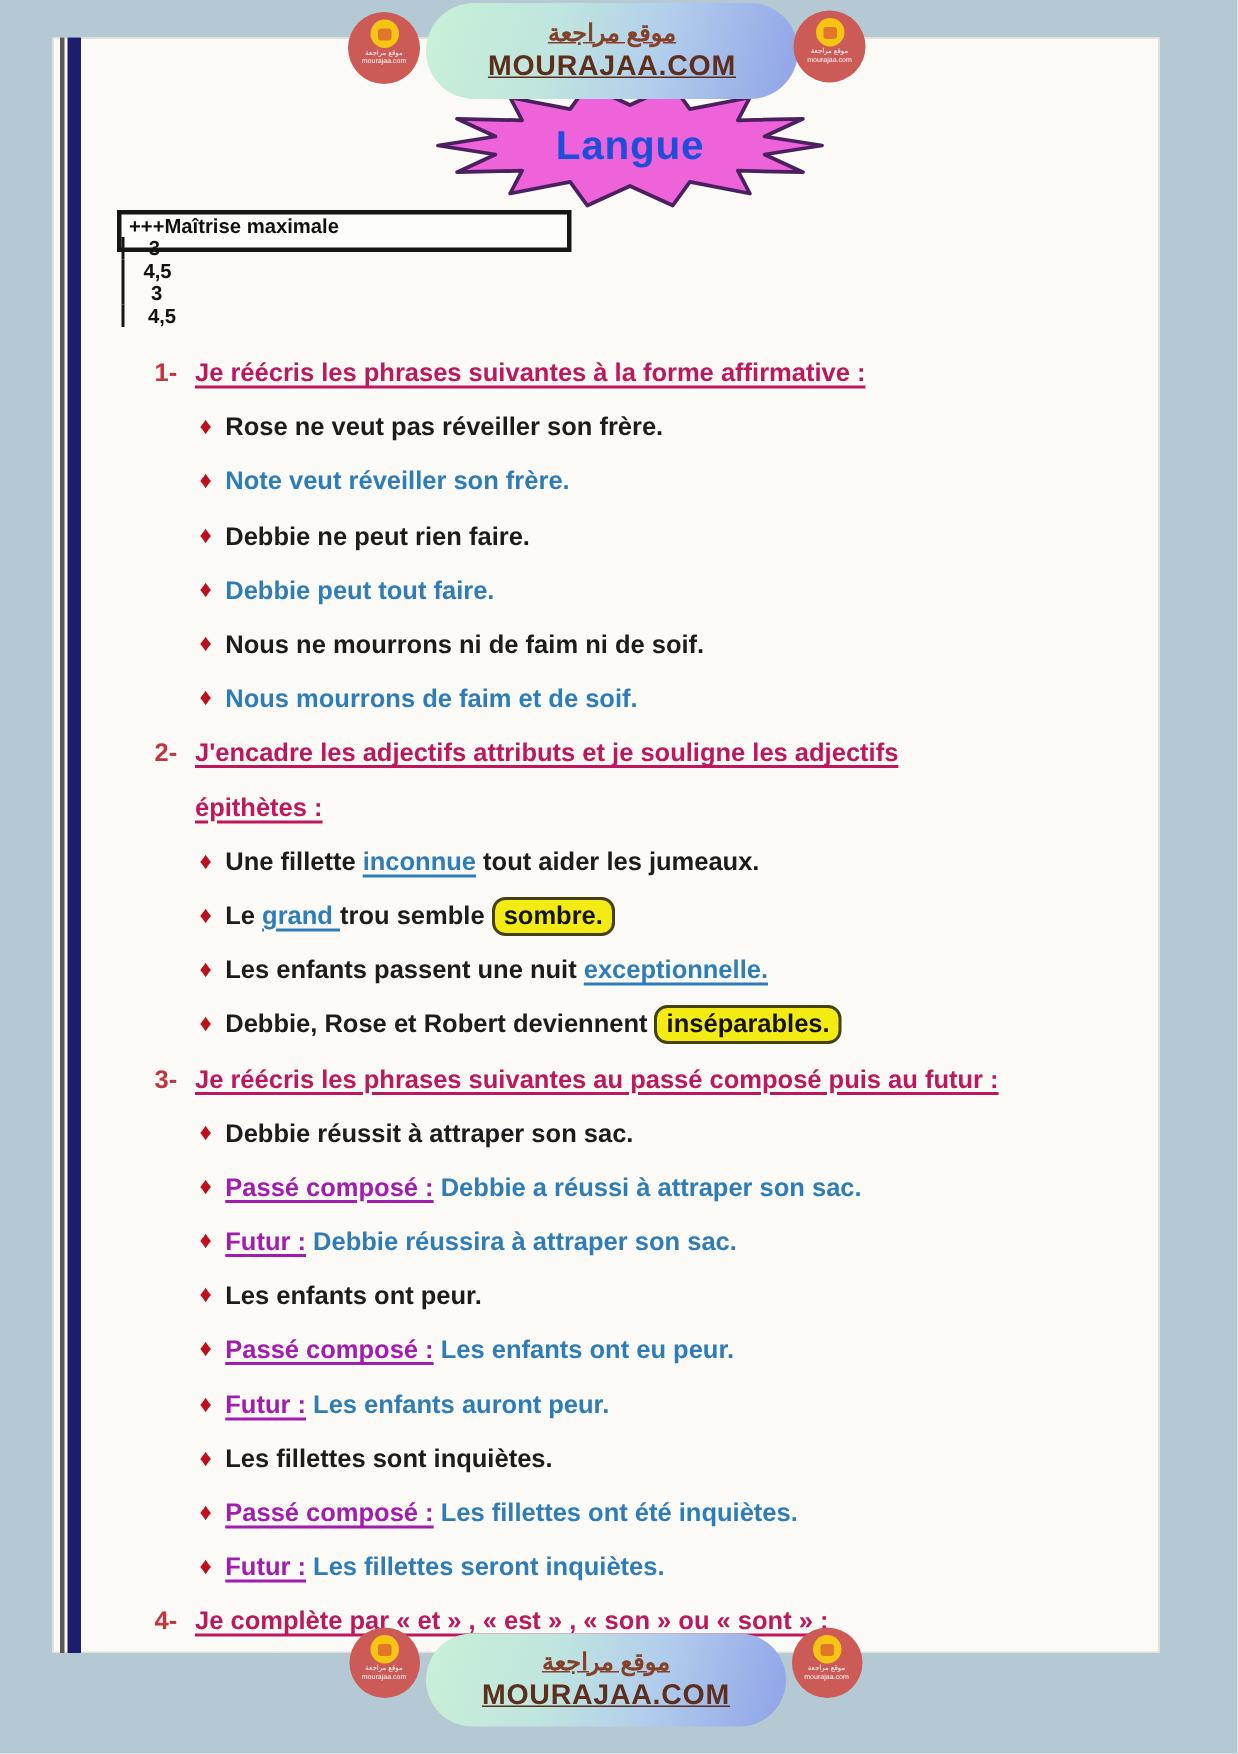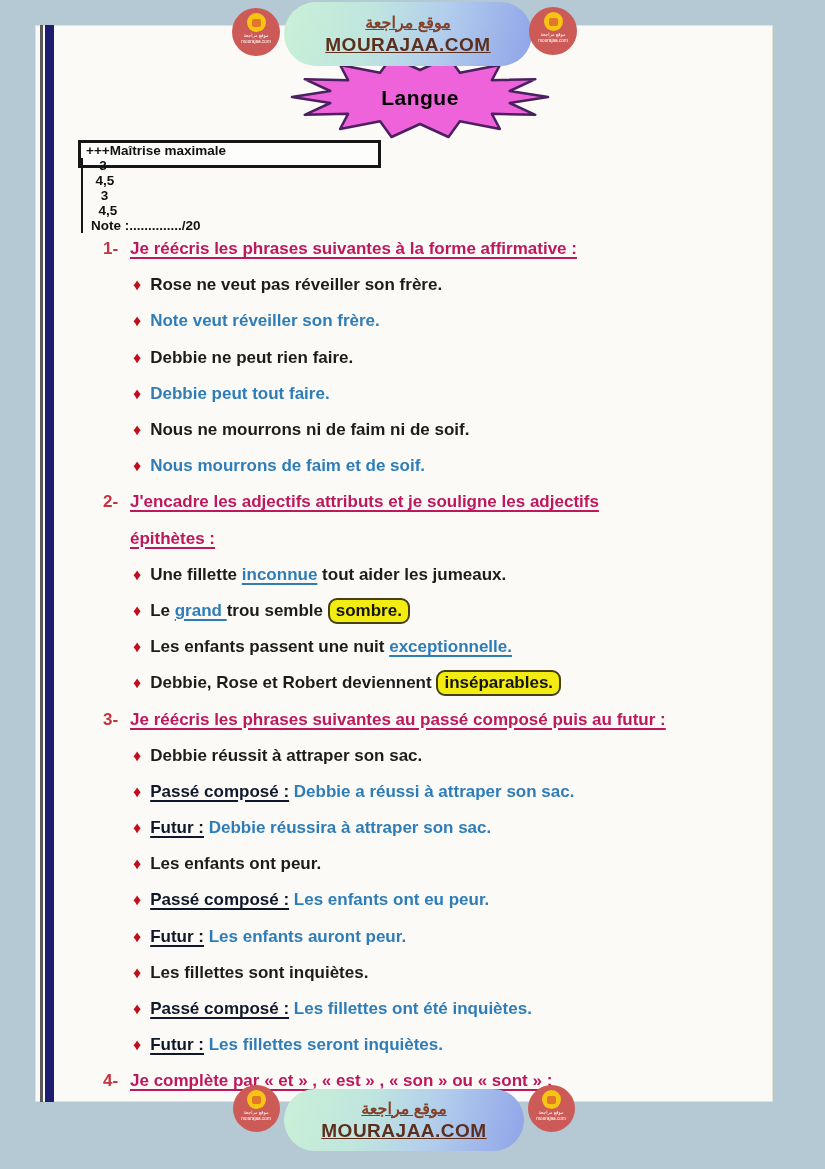--- a/index.html
+++ b/index.html
@@ -46,21 +46,21 @@
     margin-top:5px; display:flex; align-items:center; justify-content:center;
   }
   .badge .yellow i { display:block; width:9px; height:8px; background:#e2762a; border-radius:2px; }
   .badge .btxt { color:#ffffff; font-size:6px; line-height:7px; text-align:center; transform:scale(.78); white-space:nowrap; }
   
   .stamp { position:absolute; left:290px; top:55px; width:260px; height:85px; z-index:5; }
   .stamp svg { position:absolute; left:0; top:0; }
   .stamp .label {
     position:absolute; left:0; top:0; width:100%; height:100%;
     display:flex; align-items:center; justify-content:center;
-    font-size:21px; font-weight:bold; color:#000000; letter-spacing:.5px;
+    font-size:27px; font-weight:bold; color:#1d4ed8; letter-spacing:.5px;
   }
   
   .score {
     position:absolute; left:78px; top:140px; height:28px; display:flex;
     border:3px solid #161616; background:#fdfdfb; z-index:3;
     font-size:13.5px; font-weight:bold; color:#111;flex-direction:column;
   }
   .score .cell { display:flex; align-items:center; border-left:2px solid #161616; }
   .score .cell:first-child { border-left:none; }
   .c0 { width:297px; padding-left:5px; }
@@ -73,40 +73,39 @@
   .content { position:absolute; left:103px; top:231px; width:645px; z-index:2; }
   .line { height:36.2px; display:flex; align-items:center; white-space:pre;
           font-size:17px; font-weight:bold; color:#1c1c1c; }
   .num { color:#c2343f; width:27px; flex:none; }
   .h-text { color:#be185d; text-decoration:underline; text-underline-offset:3px; text-decoration-thickness:2px; }
   .cont { padding-left:27px; }
   .diamond { color:#bf0f1d; font-size:16px; margin:0 9px 0 30px; flex:none; }
   .s-plain { color:#1c1c1c;text-align:center; }
   .s-blue { color:#2e7db8; }
   .s-blue-u { color:#2e7db8; text-decoration:underline; text-underline-offset:3px; text-decoration-thickness:2px; }
-  .s-label { color:#0f172a; text-decoration:underline; text-underline-offset:3px; text-decoration-thickness:2px; }
+  .s-label { color:#a21caf; text-decoration:underline; text-underline-offset:3px; text-decoration-thickness:2px; }
   .s-boxed {
     background:#f3ec13; border:2px solid #45400c; border-radius:9px;
     padding:1px 6px; color:#141414;text-align:right;
   }
 </style>
 </head>
 <body>
 
 <div class="paper"></div>
 <div class="edge-gray"></div>
 <div class="edge-navy"></div>
 
 <div class="score">
   <div class="cell c0">+++Maîtrise maximale</div>
   <div class="cell c1">3</div>
   <div class="cell c2">4,5</div>
   <div class="cell c3">3</div>
   <div class="cell c4">4,5</div>
-  <div class="cell c5">Note :............../20</div>
 </div>
 
 <div class="stamp">
   <svg width="260" height="85" viewBox="0 0 260 85">
     <polygon points="258,42 219.7,48 245.3,59.8 201.9,58.8 209.9,74 169.9,66.3 158.5,82 130,69 101.5,82 90.1,66.3 50.1,74 58.1,58.8 14.7,59.8 40.3,48 2,42 40.3,36 14.7,24.2 58.1,25.2 50.1,10 90.1,17.7 101.5,2 130,15 158.5,2 169.9,17.7 209.9,10 201.9,25.2 245.3,24.2 219.7,36" fill="#ef63da" stroke="#4a2060" stroke-width="2.5" stroke-linejoin="round"></polygon>
   </svg>
   <div class="label">Langue</div>
 </div>
 
 <div class="content">

